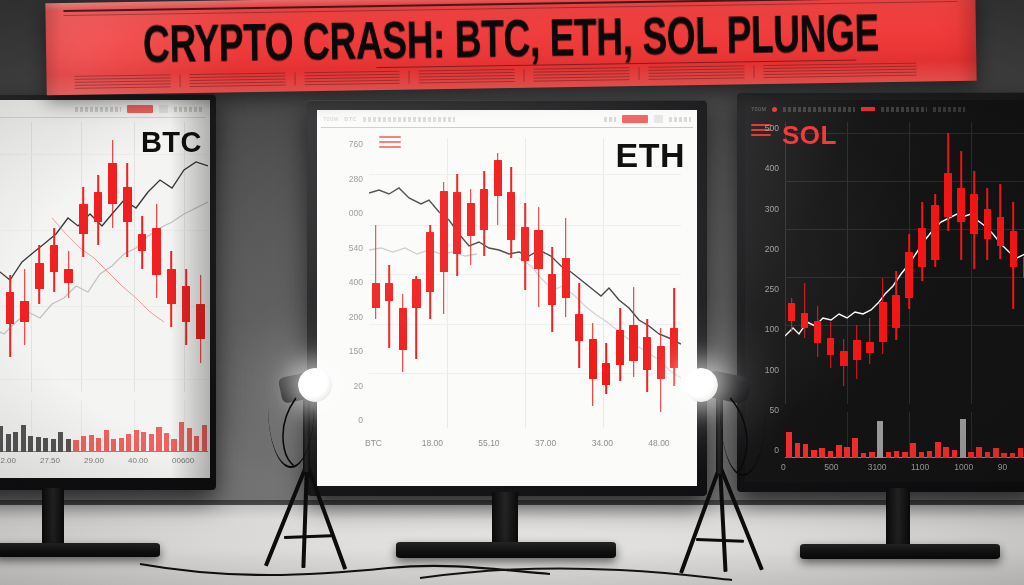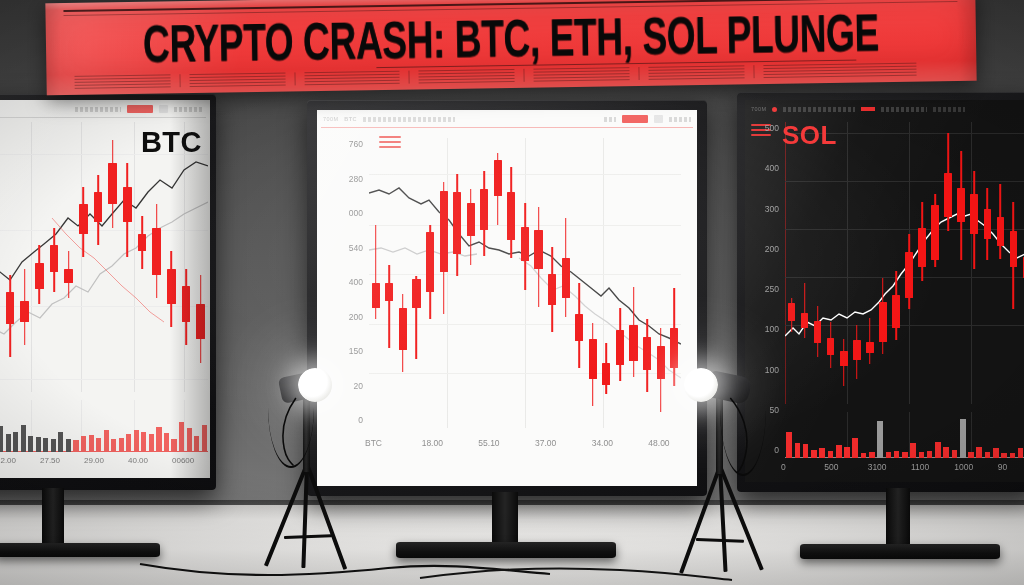--- a/index.html
+++ b/index.html
@@ -361,20 +361,21 @@
         <div class="head-blur" style="width:22px;"></div>
       </div>
       <div class="head-rule"></div>
 
       <div class="hamburger" style="left:62px; top:26px;">
         <span></span>
           <span></span>
           <span></span>
       </div>
 
+      <div class="watermark" style="right:12px; top:26px; font-size:34px; color:#111;">ETH</div>
 
       <div class="plot" style="left:52px; top:28px; width:312px; height:290px;">
         <div class="grid-v" style="left:25%; background:#e9e9e7;"></div>
         <div class="grid-v" style="left:50%; background:#e9e9e7;"></div>
         <div class="grid-v" style="left:75%; background:#e9e9e7;"></div>
         <div class="grid-h" style="top:12.5%; background:#eeeeec;"></div>
         <div class="grid-h" style="top:30%;   background:#eeeeec;"></div>
         <div class="grid-h" style="top:47%;   background:#eeeeec;"></div>
         <div class="grid-h" style="top:64%;   background:#eeeeec;"></div>
         <div class="grid-h" style="top:81%;   background:#eeeeec;"></div>

